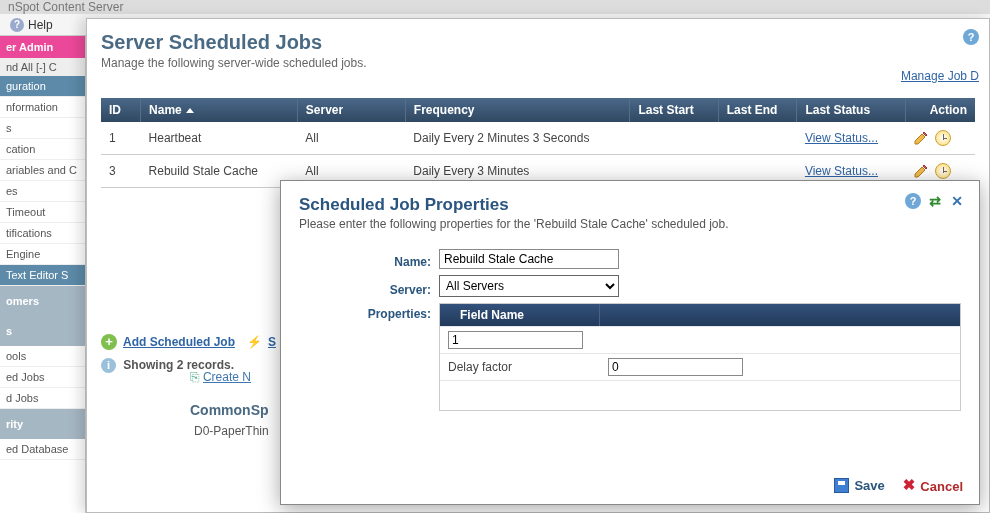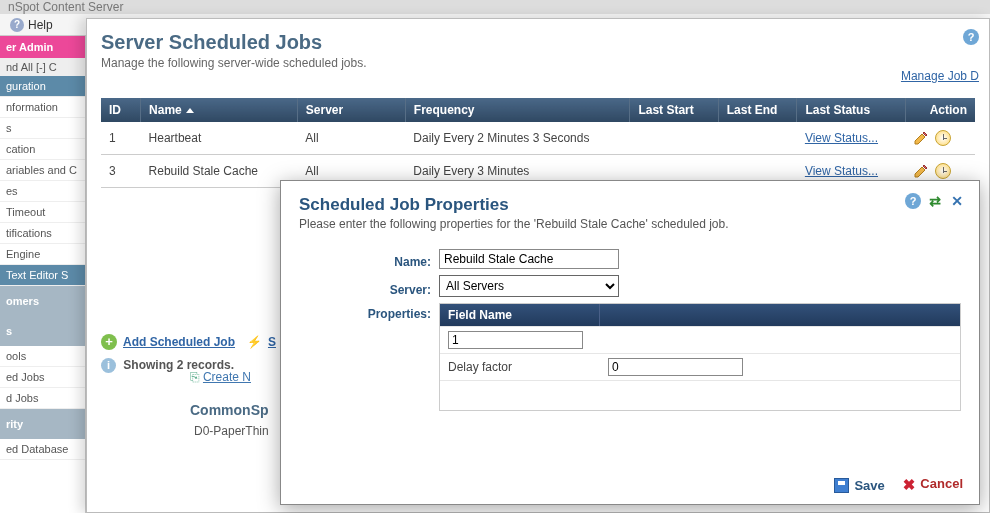--- a/index.html
+++ b/index.html
@@ -66,31 +66,31 @@
 
   .formrow { display:flex; align-items:flex-end; margin-bottom:6px; }
   .formrow .lbl { width:140px; text-align:right; padding-right:8px; color:#2a557e; font-weight:bold; font-size:12px; }
   .formrow input[type=text] { border:1px solid #888; padding:2px 4px; font-size:12px; height:20px; }
   .formrow select { border:1px solid #666; padding:1px 2px; font-size:12px; height:22px; background:#fff; }
 
   .proprow { display:flex; align-items:flex-start; }
   .proprow .lbl { width:140px; text-align:right; padding-right:8px; color:#2a557e; font-weight:bold; font-size:12px; padding-top:4px; }
   .proptable { flex:1; border:1px solid #ccc; }
   .proptable .pth { display:flex; background:linear-gradient(#33517a,#213a5c); color:#fff; font-weight:bold; font-size:12px; }
-  .proptable .pth div { padding:4px 8px; }
+  .proptable .pth div { padding:4px 20px; }
   .proptable .pth .c1 { width:160px; border-right:1px solid #4a6088; }
   .proptable .pth .c2 { flex:1; }
   .proptable .ptr { display:flex; border-top:1px solid #e6e6e6; }
   .proptable .ptr .c1 { width:160px; padding:6px 8px; color:#444; font-size:12px; }
   .proptable .ptr .c2 { flex:1; padding:4px 8px; }
   .proptable .ptr .c2 input { border:1px solid #888; width:135px; height:18px; padding:1px 3px; font-size:12px; }
   .proptable .ptrblank { height:30px; border-top:1px solid #e6e6e6; }
 
   .modalfooter { position:absolute; bottom:10px; right:16px; display:flex; gap:18px; align-items:center; }
-  .modalfooter .btn { display:flex; align-items:flex-start; gap:5px; cursor:pointer; font-weight:bold; color:#2a557e; font-size:13px; }
+  .modalfooter .btn { display:flex; align-items:flex-end; gap:5px; cursor:pointer; font-weight:bold; color:#2a557e; font-size:13px; }
   .saveic { display:inline-block; width:15px; height:15px; background:#3f7fd1; border:1px solid #285a9a; position:relative; }
   .saveic:after { content:""; position:absolute; left:3px; top:2px; width:7px; height:4px; background:#fff; }
   .cancelx { color:#c23; font-weight:bold; font-size:15px; }
   .modalfooter .cancel { color:#b02a2a; }
 </style>
 </head>
 <body>
 
 <div class="topbar">nSpot  Content Server</div>
 <div class="helpbar">

